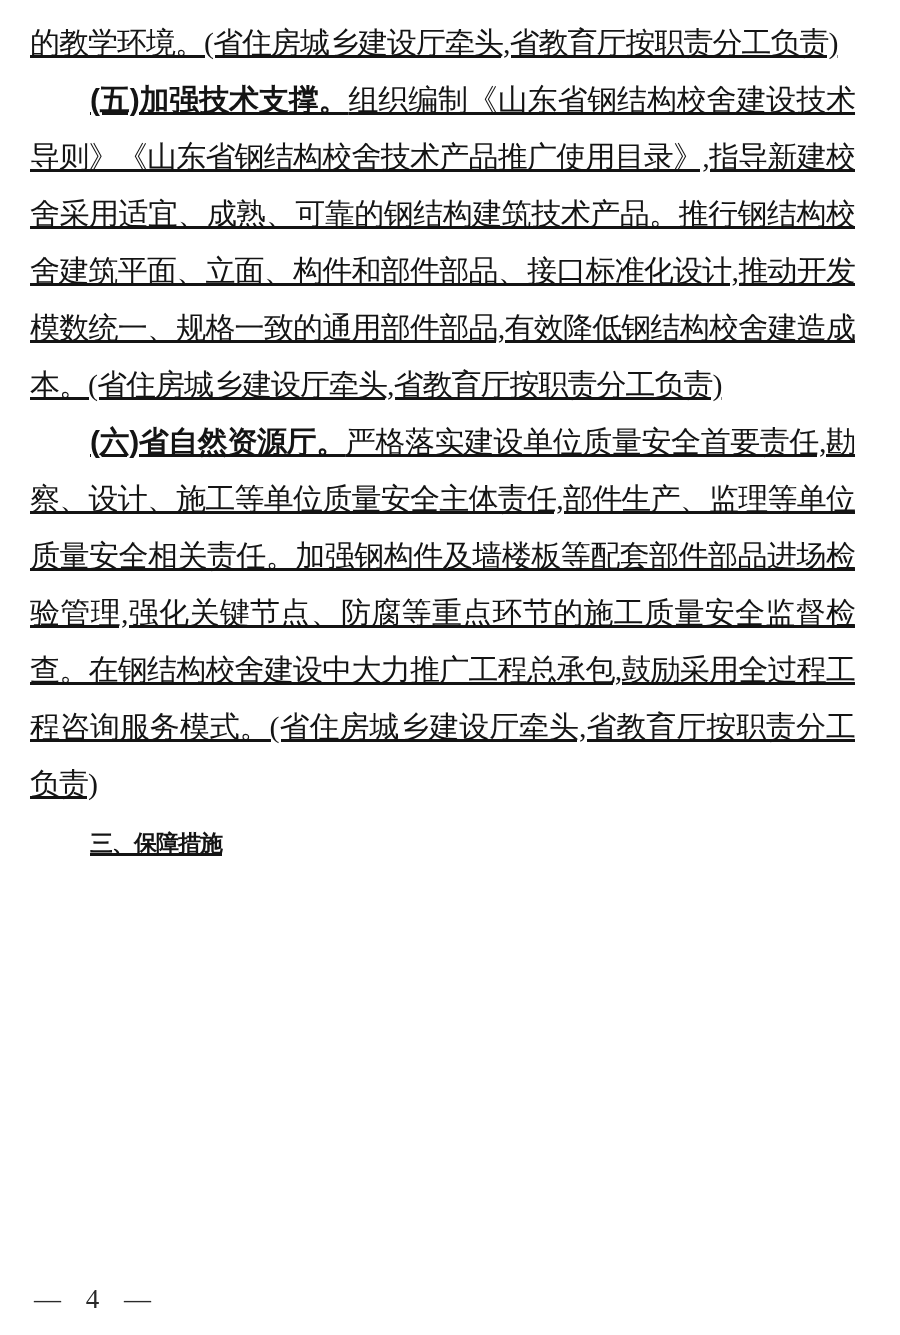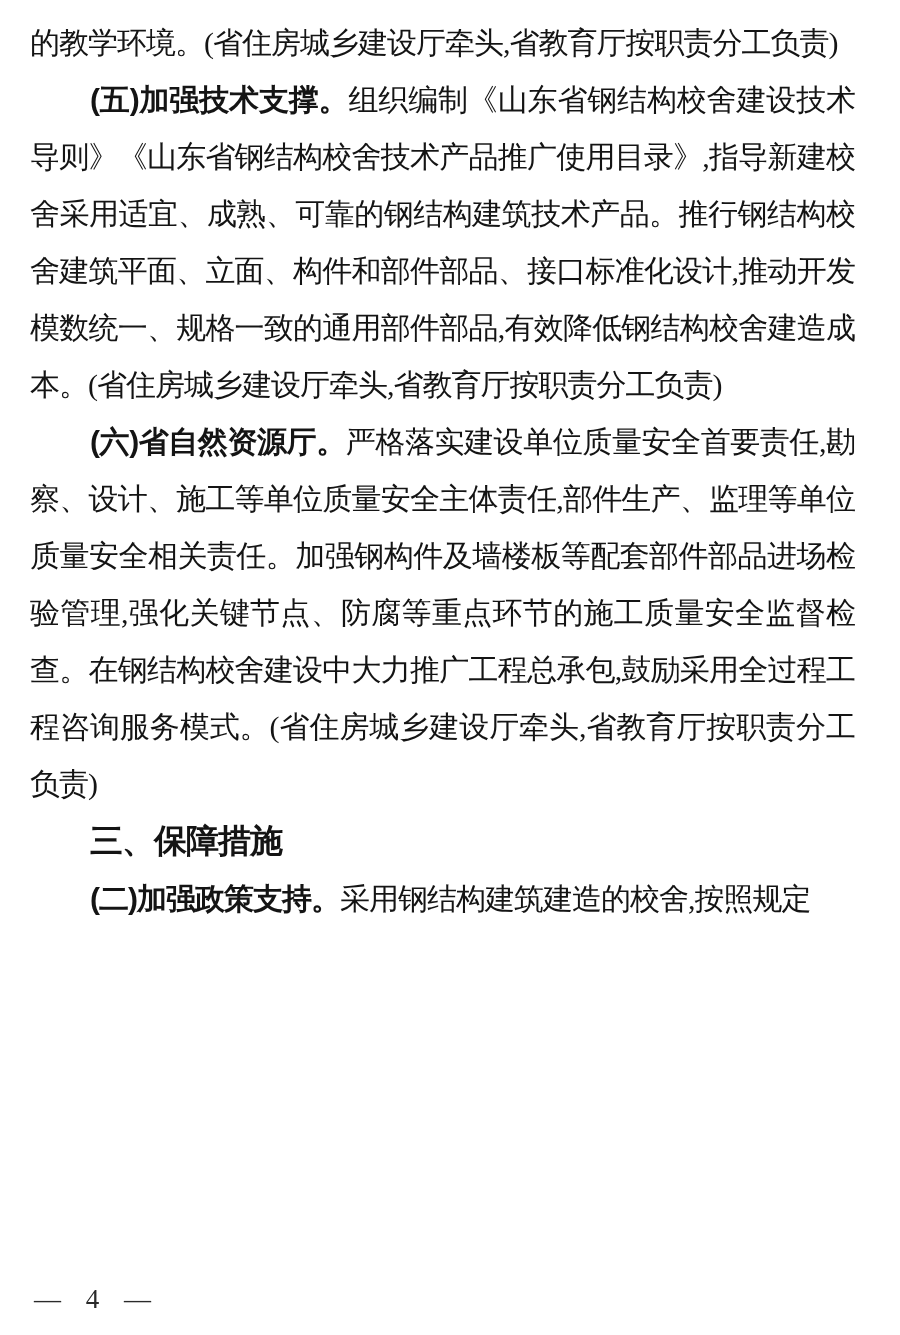--- a/index.html
+++ b/index.html
@@ -18,20 +18,21 @@
     overflow: hidden;
     box-sizing: border-box;
   }
   .doc-body {
     position: absolute;
     top: 14px;
     left: 0;
     width: 880px;
     padding: 0 25px 0 30px;
     box-sizing: border-box;
+    text-decoration: underline;
   }
   .para {
     margin: 0;
     font-size: 30px;
     letter-spacing: -1px;
     line-height: 57px;
     text-align: justify;
     text-justify: inter-ideograph;
     text-indent: 2em;
     color: #141414;
@@ -43,21 +44,21 @@
   .para .lead {
     font-weight: 900;
     font-family: "Liberation Sans", "DejaVu Sans", sans-serif;
     letter-spacing: -1px;
   }
   .para.heading {
     text-align: left;
   }
   .para.heading .lead {
     font-weight: 900;
-    font-size: 33px;
+    font-size: 23px;
     margin-top: 35px;
   }
   .page-footer {
     position: absolute;
     left: 34px;
     top: 1284px;
     font-size: 27px;
     letter-spacing: 9px;
     color: #2a2a2a;
     font-family: "Liberation Serif", "DejaVu Serif", serif;
@@ -71,18 +72,17 @@
 
     <p class="para no-indent"><span>的教学环境。(省住房城乡建设厅牵头,省教育厅按职责分工负责)</span></p>
 
     <p class="para"><span class="lead">(五)加强技术支撑。</span><span>组织编制《山东省钢结构校舍建设技术导则》《山东省钢结构校舍技术产品推广使用目录》,指导新建校舍采用适宜、成熟、可靠的钢结构建筑技术产品。推行钢结构校舍建筑平面、立面、构件和部件部品、接口标准化设计,推动开发模数统一、规格一致的通用部件部品,有效降低钢结构校舍建造成本。(省住房城乡建设厅牵头,省教育厅按职责分工负责)</span></p>
 
     <p class="para"><span class="lead">(六)省自然资源厅。</span><span>严格落实建设单位质量安全首要责任,勘察、设计、施工等单位质量安全主体责任,部件生产、监理等单位质量安全相关责任。加强钢构件及墙楼板等配套部件部品进场检验管理,强化关键节点、防腐等重点环节的施工质量安全监督检查。在钢结构校舍建设中大力推广工程总承包,鼓励采用全过程工程咨询服务模式。(省住房城乡建设厅牵头,省教育厅按职责分工负责)</span></p>
 
     <p class="para heading"><span class="lead">三、保障措施</span></p>
 
 
-    <p class="para"><span class="lead">(二)加强政策支持。</span><span>采用钢结构建筑建造的校舍,按照规定</span></p>
 
   </div>
 
   <div class="page-footer">— 4 —</div>
 </div>
 
 </body></html>

